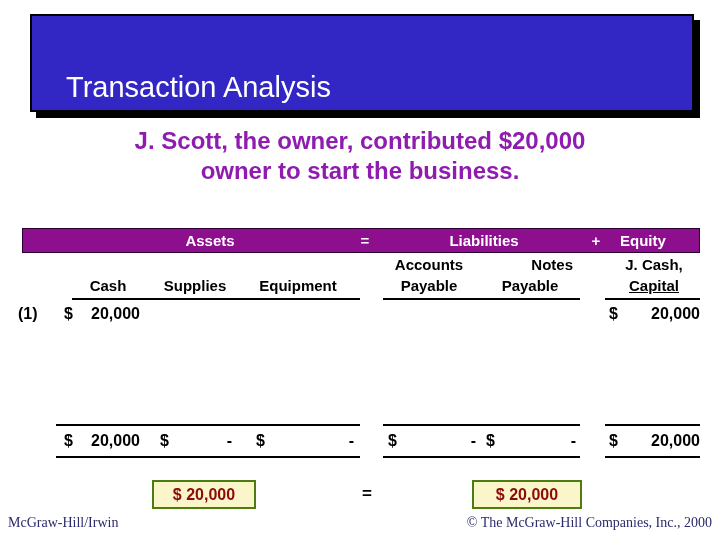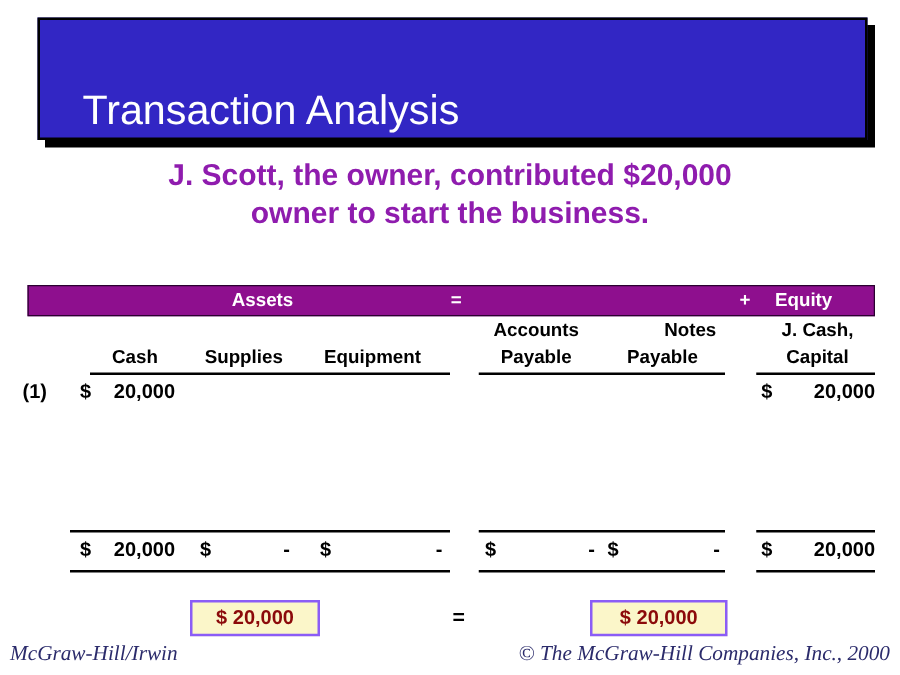--- a/index.html
+++ b/index.html
@@ -32,21 +32,21 @@
     height: 98px;
     background: #3226c4;
     border: 2px solid #000000;
     box-sizing: border-box;
   }
   #title-text {
     position: absolute;
     left: 34px;
     bottom: 6px;
     color: #ffffff;
-    font-size: 33px;
+    font-size: 29px;
     line-height: 33px;
     letter-spacing: 0px;
     white-space: nowrap;
   }
 
   
   #subtitle {
     position: absolute;
     left: 0;
     top: 126px;
@@ -113,21 +113,21 @@
     font-weight: bold;
     line-height: 20px;
     white-space: nowrap;
   }
   .cell.amt { text-align: right; }
 
   
   .sumbox {
     position: absolute;
     background: #fbf6c9;
-    border: 2px solid #8b5cf6;
+    border: 2px solid #4d7c0f;
     box-sizing: border-box;
     color: #8b0a0a;
     font-size: 16px;
     font-weight: bold;
     line-height: 25px;
     text-align: center;
     white-space: nowrap;
   }
   #equals-mid {
     position: absolute;
@@ -139,22 +139,21 @@
     font-size: 17px;
     font-weight: bold;
     line-height: 24px;
   }
 
   
   .footer-text {
     position: absolute;
     color: #2b2b6b;
     font-family: "Liberation Serif", serif;
-    font-style: italic;
-    font-size: 17px;
+    font-size: 14px;
     line-height: 14px;
     white-space: nowrap;
   }
   #footer-left { left: 8px; top: 516px; }
   #footer-right { right: 8px; top: 516px; }
 </style>
 </head>
 <body>
 
 <div id="title-banner-shadow"></div>
@@ -165,33 +164,34 @@
 <div id="subtitle">
   <span class="line">J. Scott, the owner, contributed $20,000</span>
   <span class="line">owner to start the business.</span>
 </div>
 
 <div id="worksheet">
 
   <div class="purple-bar"></div>
   <div class="bar-label" style="left:175px; top:213px; width:70px; text-align:center;">Assets</div>
   <div class="bar-label" style="left:352px; top:213px; width:26px; text-align:center;">=</div>
+  <div class="bar-label" style="left:420px; top:213px; width:128px; text-align:center;">Liabilities</div>
   <div class="bar-label" style="left:585px; top:213px; width:22px; text-align:center;">+</div>
   <div class="bar-label" style="left:620px; top:213px; width:76px; text-align:left;">Equity</div>
 
   <div class="colhead" style="left:383px; top:240px; width:92px;">Accounts</div>
   <div class="colhead" style="left:487px; top:240px; width:86px;text-align:right;">Notes</div>
   <div class="colhead" style="left:608px; top:240px; width:92px;">J. Cash,</div>
 
   <div class="colhead" style="left:78px; top:261px; width:60px;">Cash</div>
   <div class="colhead" style="left:155px; top:261px; width:80px;">Supplies</div>
   <div class="colhead" style="left:243px; top:261px; width:110px;">Equipment</div>
   <div class="colhead" style="left:383px; top:261px; width:92px;">Payable</div>
   <div class="colhead" style="left:487px; top:261px; width:86px;">Payable</div>
-  <div class="colhead" style="left:608px; top:261px; width:92px;">Capital</div>
+  <div class="colhead" style="left:608px; top:261px; width:92px;text-decoration:underline;">Capital</div>
 
   <div class="rule" style="left:72px;  top:282px; width:288px;"></div>
   <div class="rule" style="left:383px; top:282px; width:197px;"></div>
   <div class="rule" style="left:605px; top:282px; width:95px;"></div>
 
   <div class="cell" style="left:18px; top:288px;">(1)</div>
   <div class="cell" style="left:64px; top:288px;">$</div>
   <div class="cell amt" style="left:74px; top:288px; width:66px;">20,000</div>
   <div class="cell" style="left:160px; top:288px;"></div>
   <div class="cell amt" style="left:170px; top:288px; width:62px;"></div>

